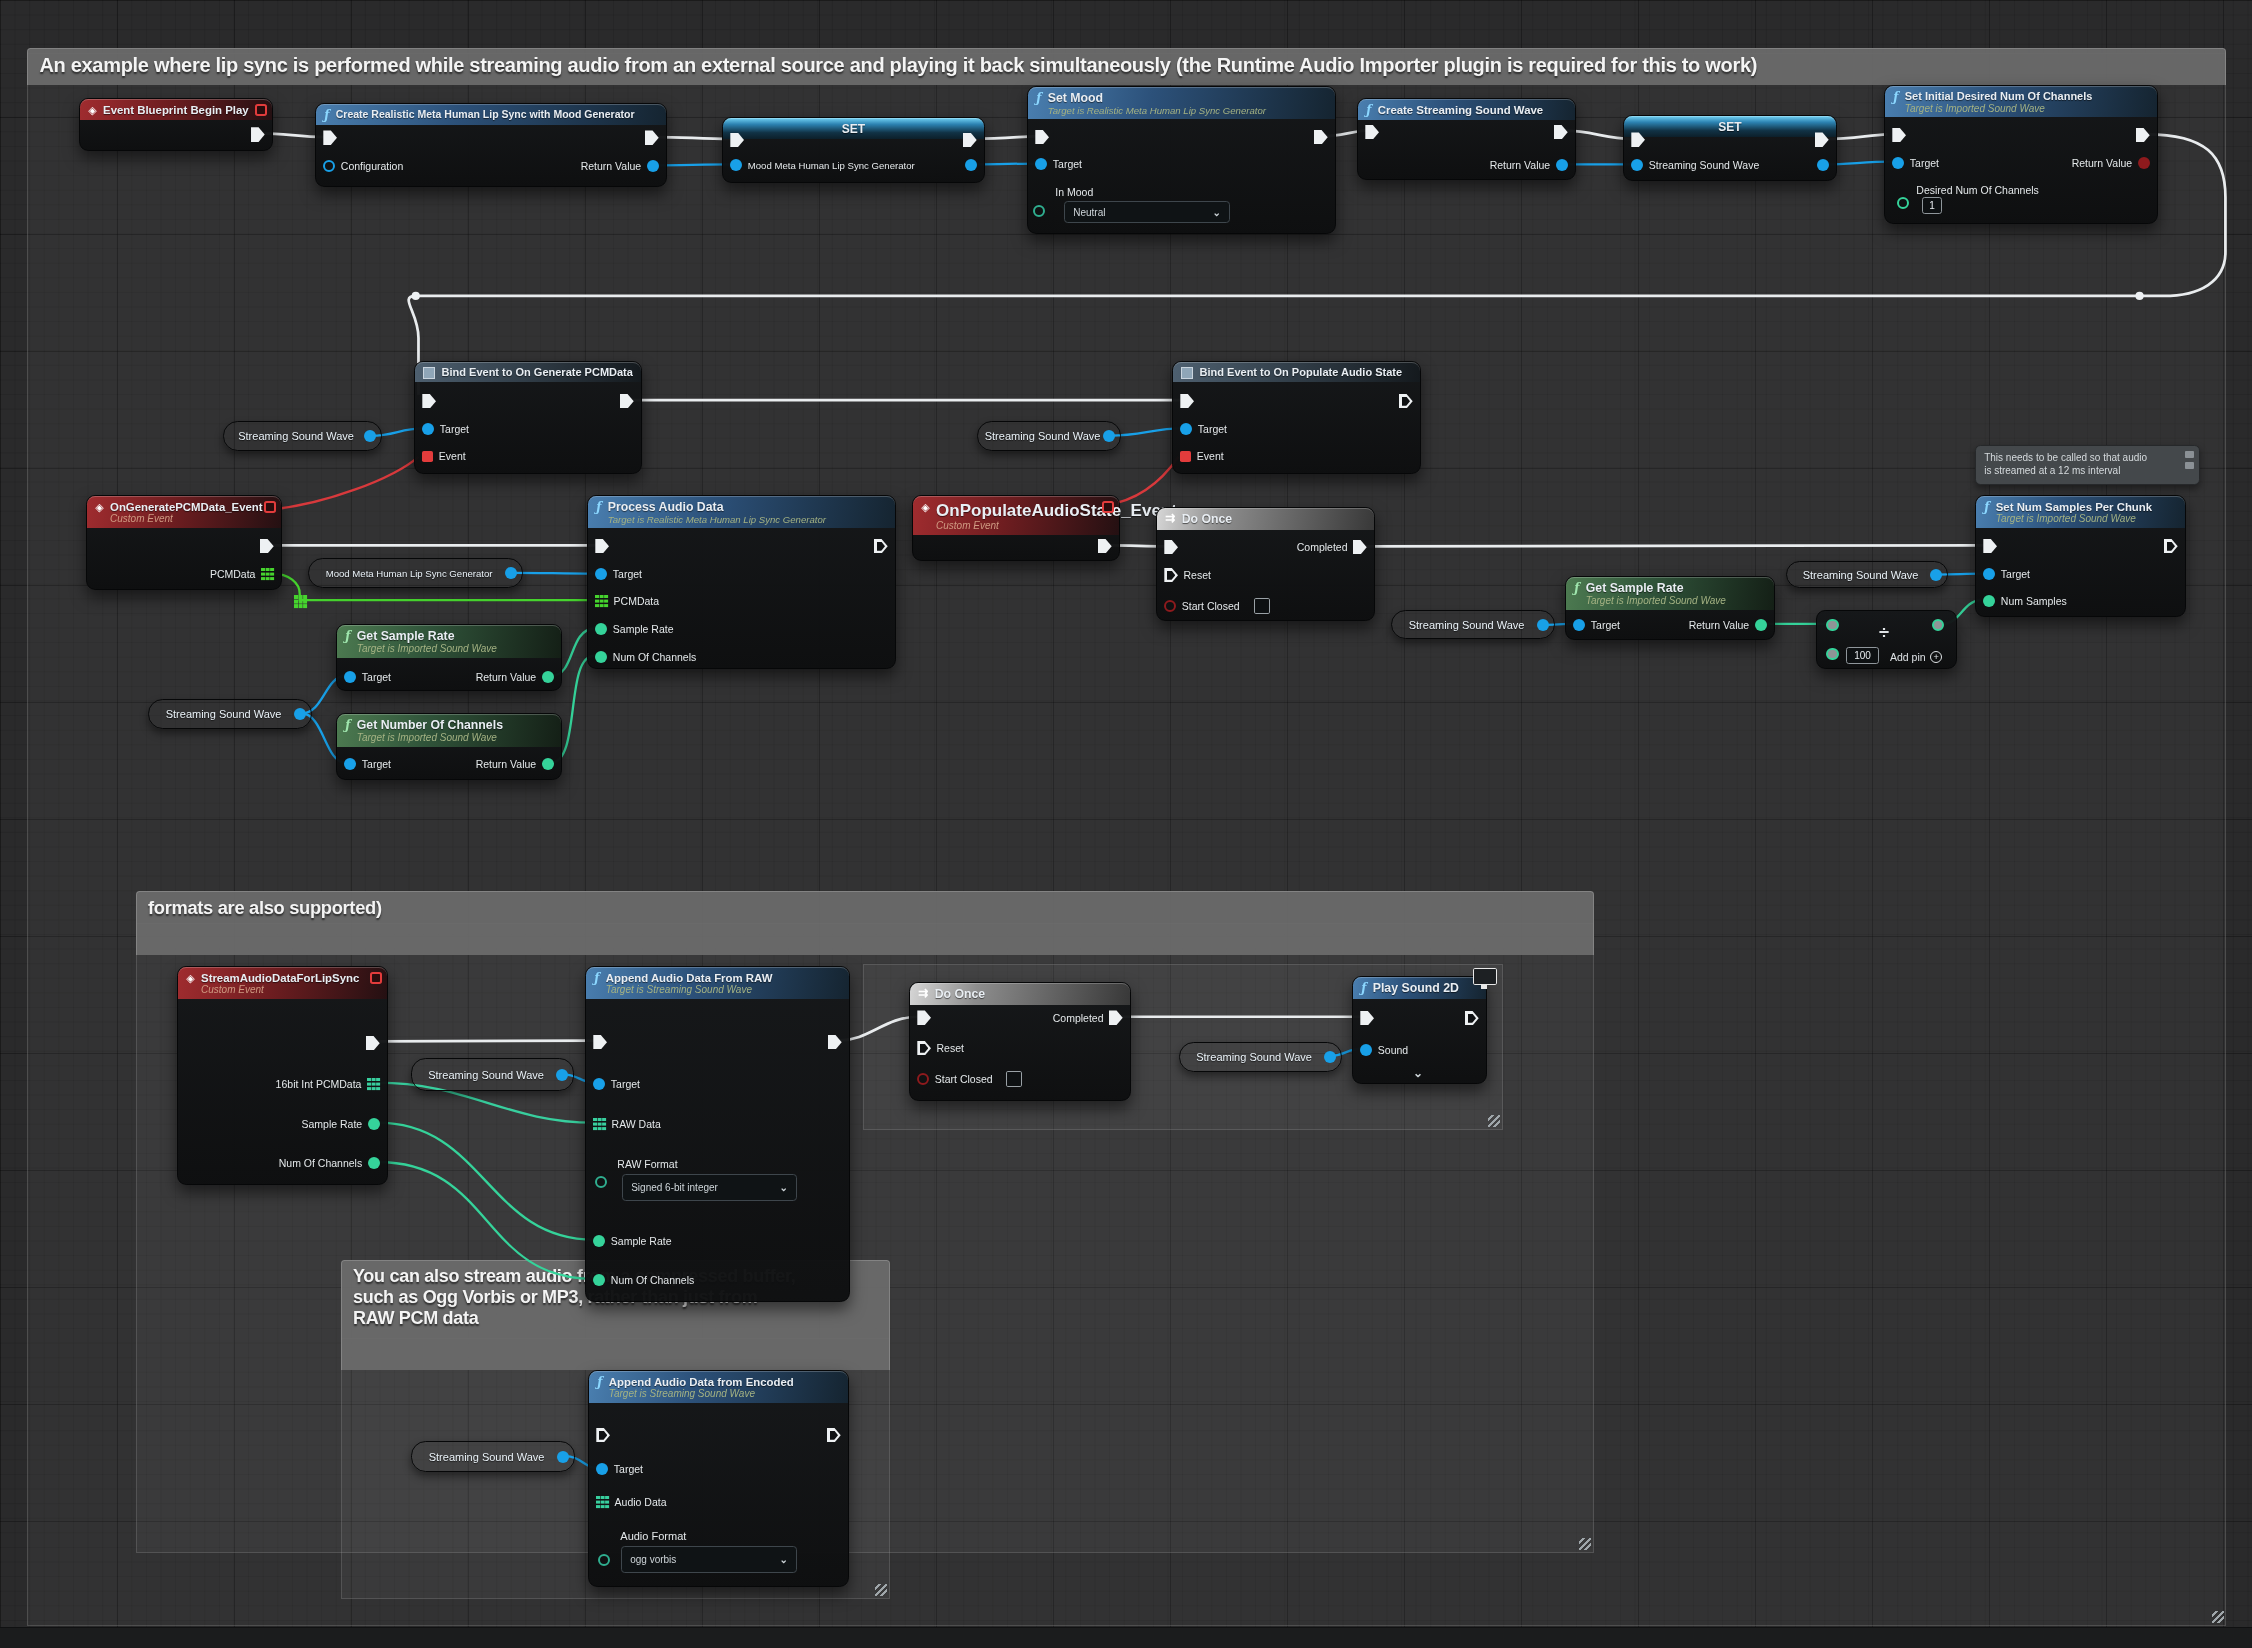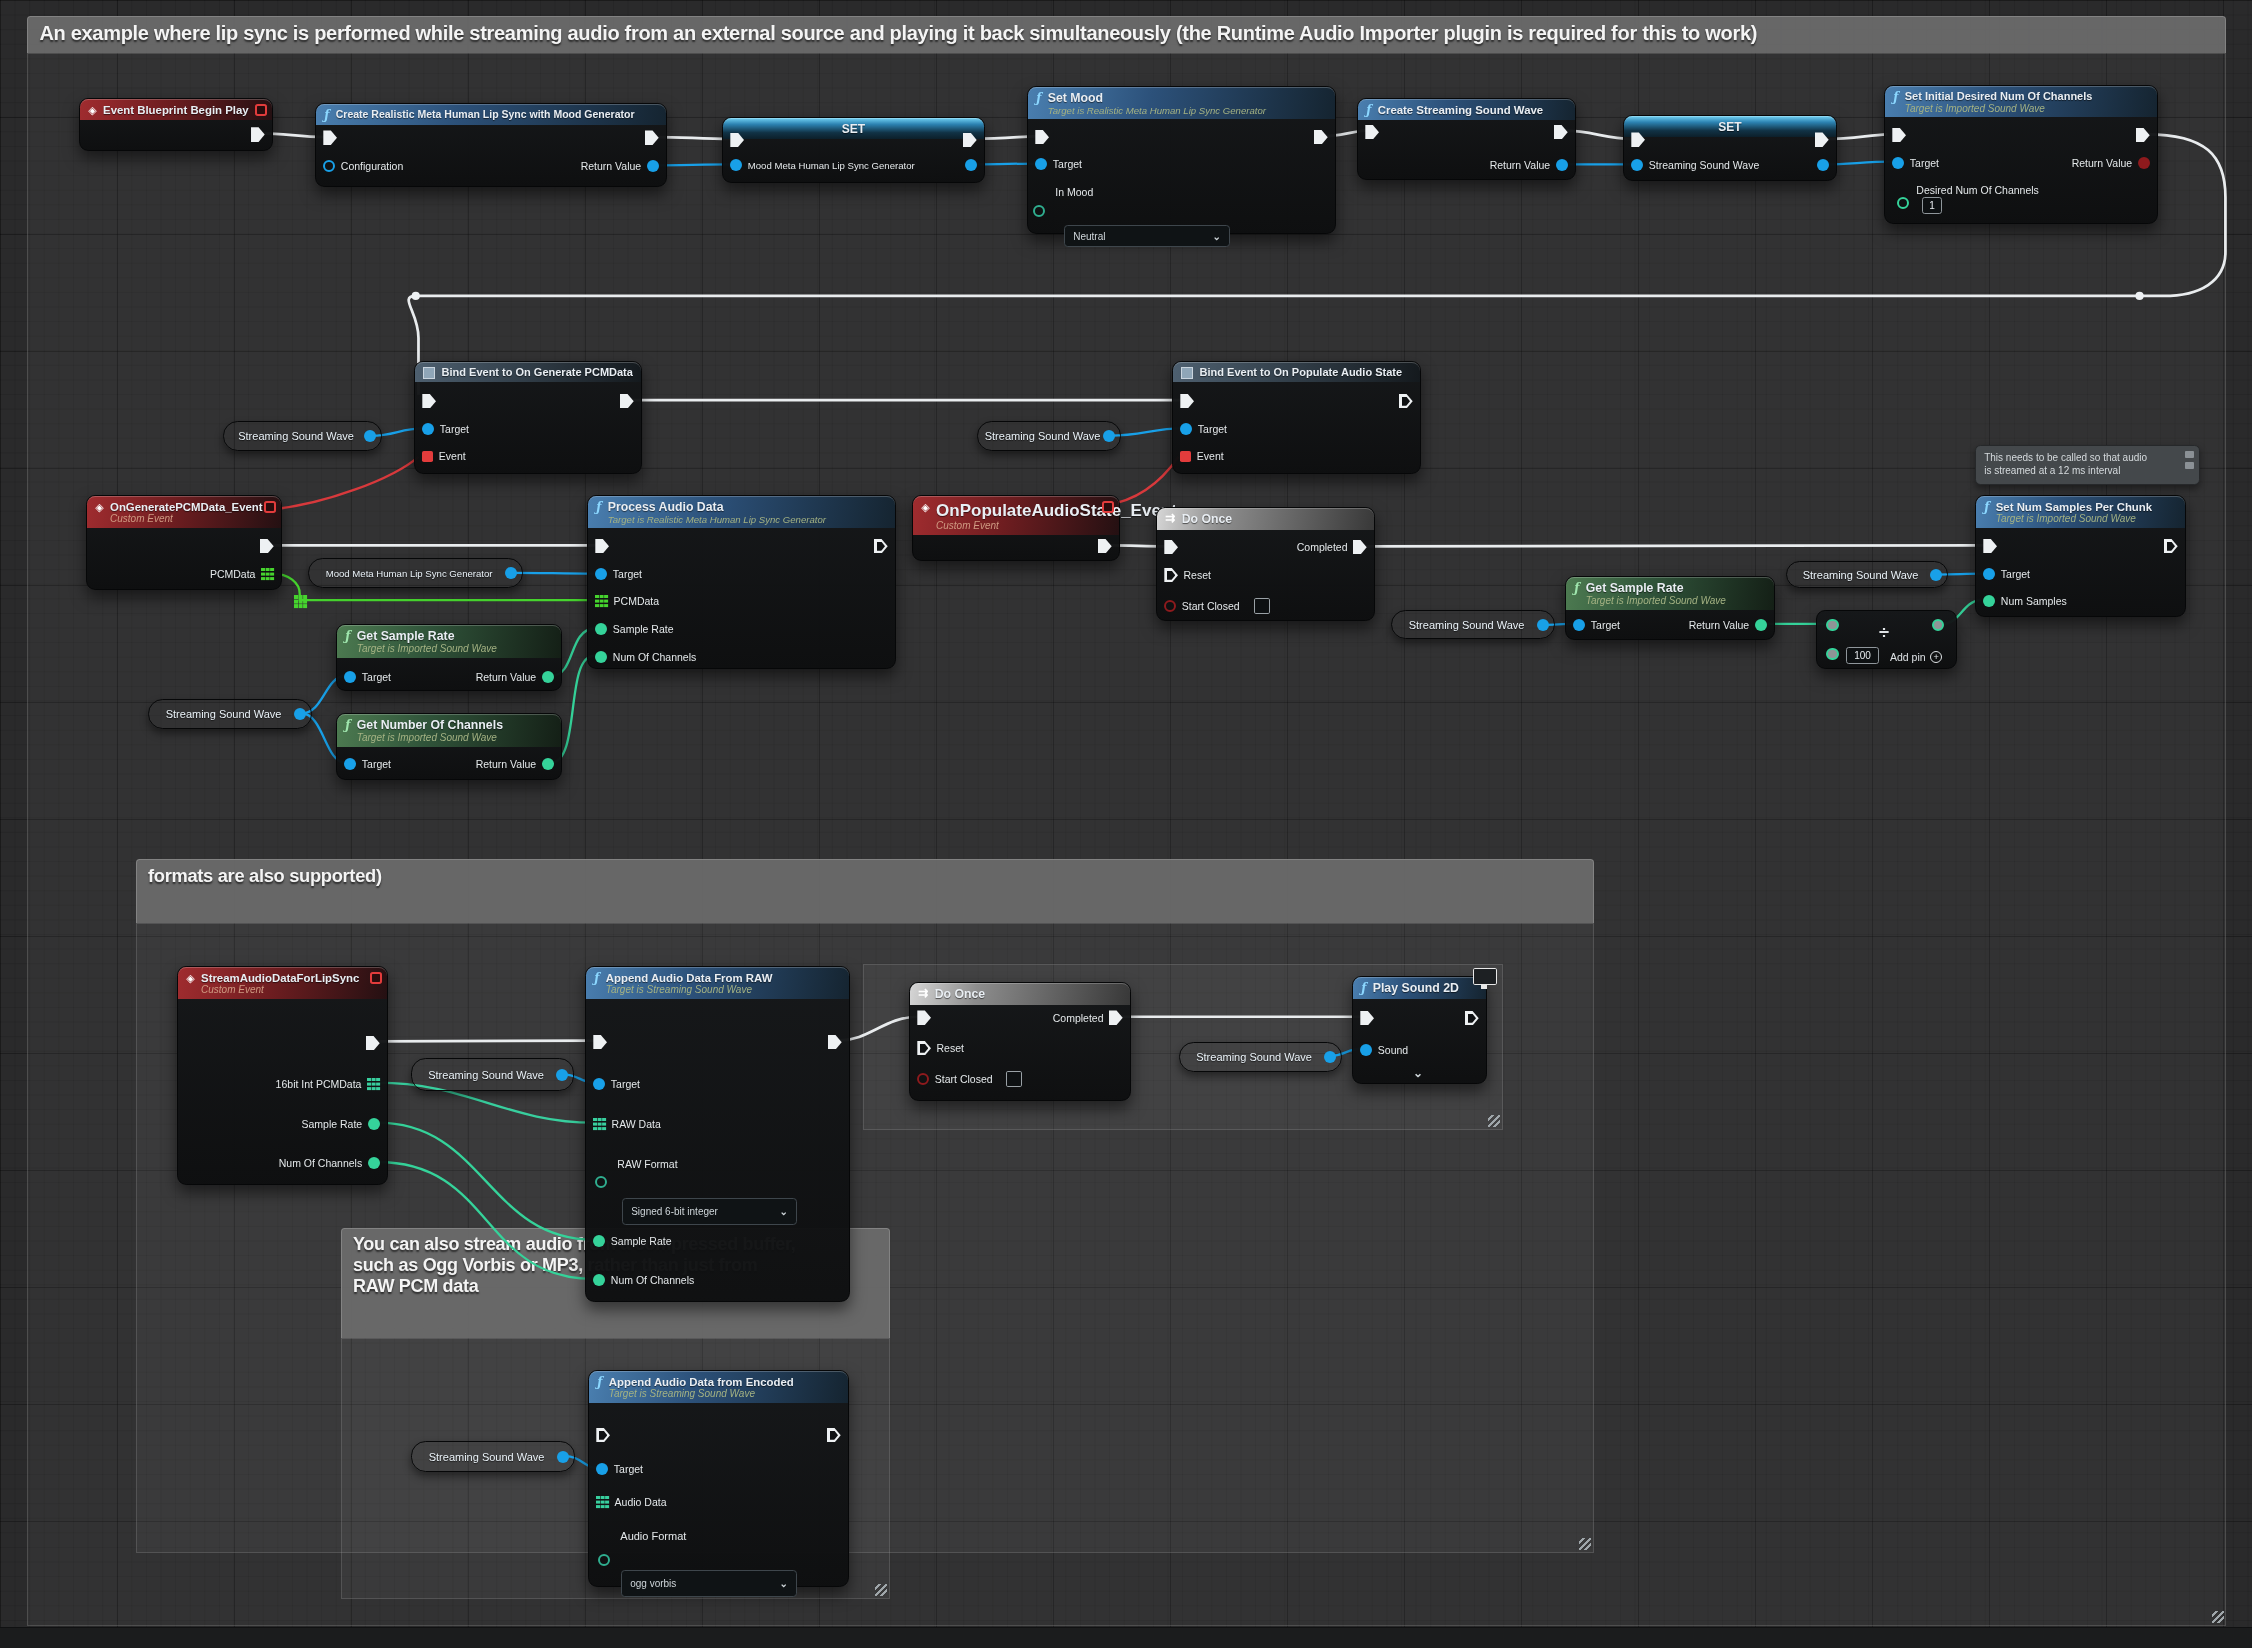--- a/index.html
+++ b/index.html
@@ -10,21 +10,21 @@
     background-image:
       linear-gradient(rgba(0,0,0,.30) 0.9px, transparent 0.9px),
       linear-gradient(90deg, rgba(0,0,0,.30) 0.9px, transparent 0.9px),
       linear-gradient(rgba(0,0,0,.10) 0.9px, transparent 0.9px),
       linear-gradient(90deg, rgba(0,0,0,.10) 0.9px, transparent 0.9px);
     background-size:117px 117px,117px 117px,14.6px 14.6px,14.6px 14.6px;
   }
   .cbar{position:absolute;background:rgba(108,108,108,.93);border:0.9px solid rgba(165,165,165,.45);
     border-bottom:none;border-radius:3.7px 3.7px 0 0;color:#f4f4f4;font-weight:bold;
     padding:4.6px 11px 1.8px 11px;letter-spacing:-0.3px;text-shadow:0 1.8px 1.8px rgba(0,0,0,.6);
-    box-sizing:border-box;white-space:nowrap;overflow:hidden;}
+    box-sizing:border-box;white-space:nowrap;overflow:hidden;margin-top:32px;}
   .cbody{position:absolute;background:rgba(210,210,210,.05);border:0.9px solid rgba(150,150,150,.28);box-sizing:border-box;}
   .rsz{position:absolute;right:1.8px;bottom:1.8px;width:12px;height:12px;
     background:repeating-linear-gradient(135deg,transparent 0 2.7px,#9fa6aa 2.7px 4.6px);}
   .node{position:absolute;background:linear-gradient(180deg, rgba(21,23,25,.97), rgba(13,14,15,.97));
     border:0.9px solid #060708;border-radius:9.1px;box-shadow:0 7.3px 14.6px rgba(0,0,0,.5);box-sizing:border-box;}
   .hdr{position:relative;border-radius:8.2px 8.2px 0 0;padding:3.7px 8.2px 2.7px 8.2px;display:flex;gap:6.4px;align-items:flex-start;
     box-shadow:inset 0 0.9px 0 rgba(255,255,255,.22);}
   .hdr-fn{background:linear-gradient(100deg,#4a7fb0 0%,#2c517a 40%,#152430 100%);}
   .hdr-pure{background:linear-gradient(100deg,#4d7b51 0%,#30543a 40%,#141f16 100%);}
   .hdr-event{background:linear-gradient(100deg,#a02c2f 0%,#6e1d20 45%,#241012 100%);}
@@ -46,21 +46,21 @@
   .p-exec.o::after{content:"";position:absolute;left:2.7px;top:2.7px;right:2.7px;bottom:2.7px;background:#0f1113;
     clip-path:polygon(0 0,55% 0,100% 50%,55% 100%,0 100%);}
   .pc{width:12px;height:12px;border-radius:50%;flex:none;box-sizing:border-box;}
   .pc.o{border-width:2.3px;border-style:solid;background:transparent!important;border-color:currentColor;}
   .p-del{width:11px;height:11px;background:#e23c3c;border-radius:1.8px;flex:none;}
   .gridwrap{width:12.8px;height:12.8px;position:relative;flex:none;}
   .griddot{position:absolute;left:0;top:0;width:3.7px;height:3.7px;}
   .freepin{position:absolute;width:12.8px;height:12.8px;display:flex;align-items:center;justify-content:center;}
   .ring{width:8.2px;height:8.2px;border-radius:50%;background:#8f9496;border:2.7px solid #35d39a;box-sizing:content-box;}
   .dd{position:absolute;background:#0f1315;border:0.9px solid #3e464c;border-radius:3.7px;color:#cfd6da;font-size:10px;
-    display:flex;align-items:center;justify-content:space-between;padding:0 8.2px;box-sizing:border-box;margin-top:24px;}
+    display:flex;align-items:center;justify-content:space-between;padding:0 8.2px;box-sizing:border-box;}
   .inp{position:absolute;background:#0d1012;border:0.9px solid #8f969b;border-radius:2.7px;color:#e8ecef;font-size:10px;
     display:flex;align-items:center;justify-content:center;box-sizing:border-box;}
   .cbx{position:absolute;border:1.8px solid #9aa1a6;background:#0d1012;border-radius:1.8px;box-sizing:border-box;}
   .glyph{position:absolute;color:#dfe3e6;font-weight:bold;font-size:18.3px;line-height:1;}
   .addpin{position:absolute;display:flex;gap:4.6px;align-items:flex-start;color:#dfe3e6;font-size:10.5px;white-space:nowrap;}
   .plus{width:12px;height:12px;border:1.4px solid #dfe3e6;border-radius:50%;font-size:9.1px;line-height:10px;text-align:center;color:#dfe3e6;box-sizing:border-box;}
   .chev{position:absolute;color:#cfd6da;font-size:12px;font-weight:bold;line-height:1;}
   .bdg-red{position:absolute;right:5.5px;top:4.6px;width:12px;height:12px;border:2.3px solid #e23c3c;background:#2a0c0d;border-radius:2.7px;box-sizing:border-box;}
   .bdg-mon{position:absolute;right:-11px;top:-9.1px;width:22px;height:14.6px;border:1.8px solid #e8e8e8;border-radius:1.8px;background:#1d2023;}
   .bdg-mon::after{content:"";position:absolute;left:7.3px;bottom:-5.5px;width:5.5px;height:3.7px;background:#e8e8e8;}

